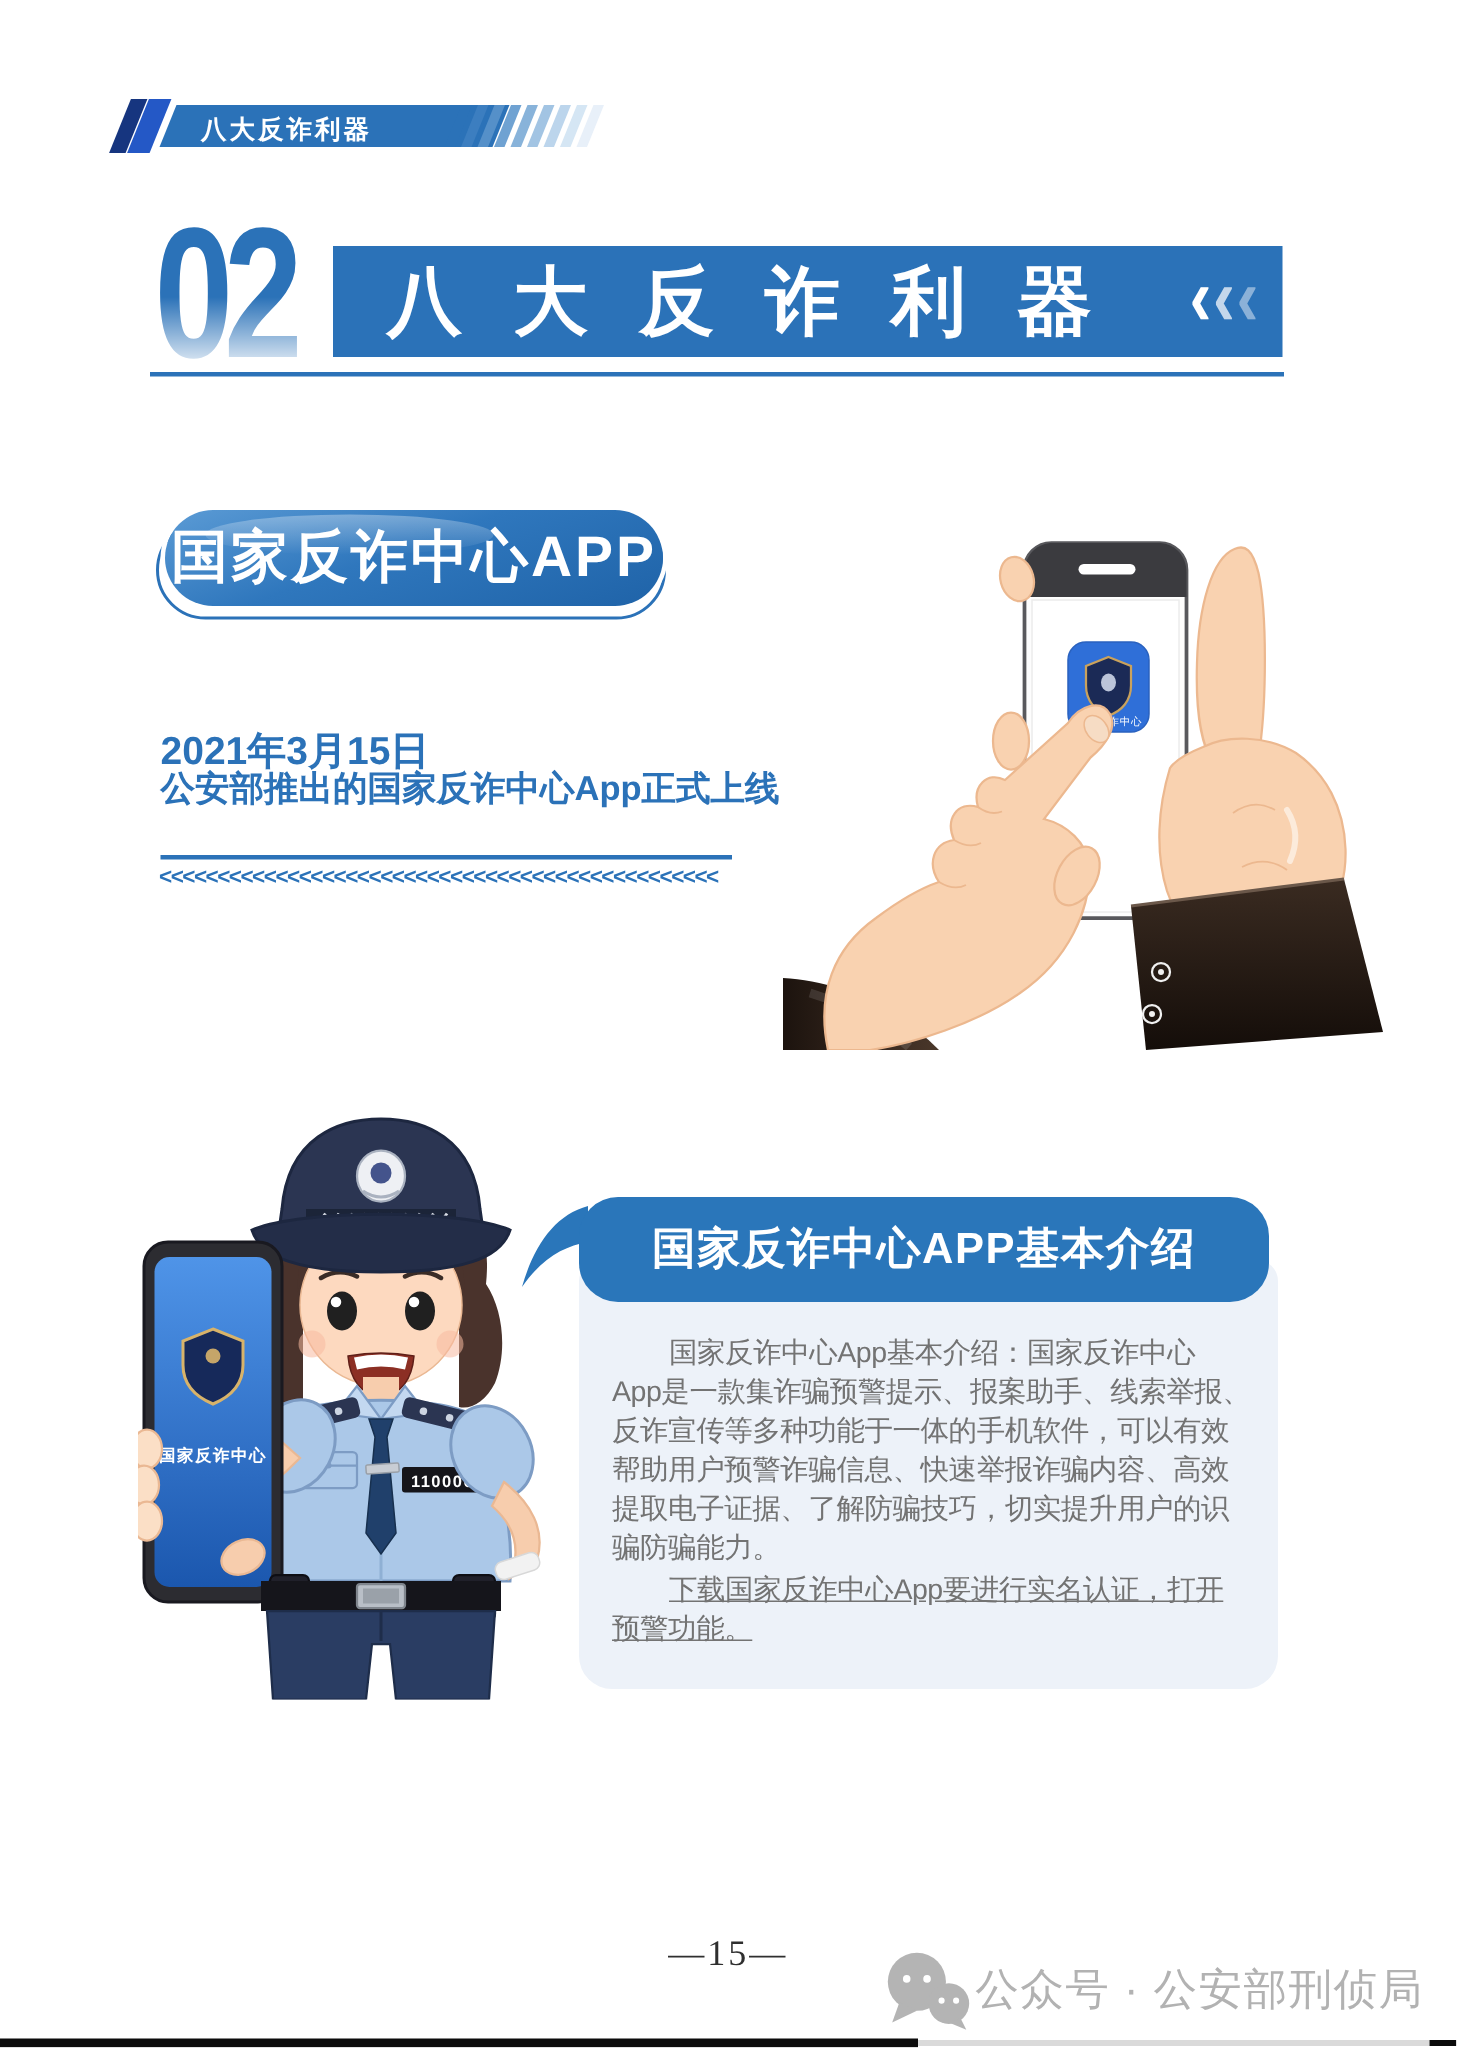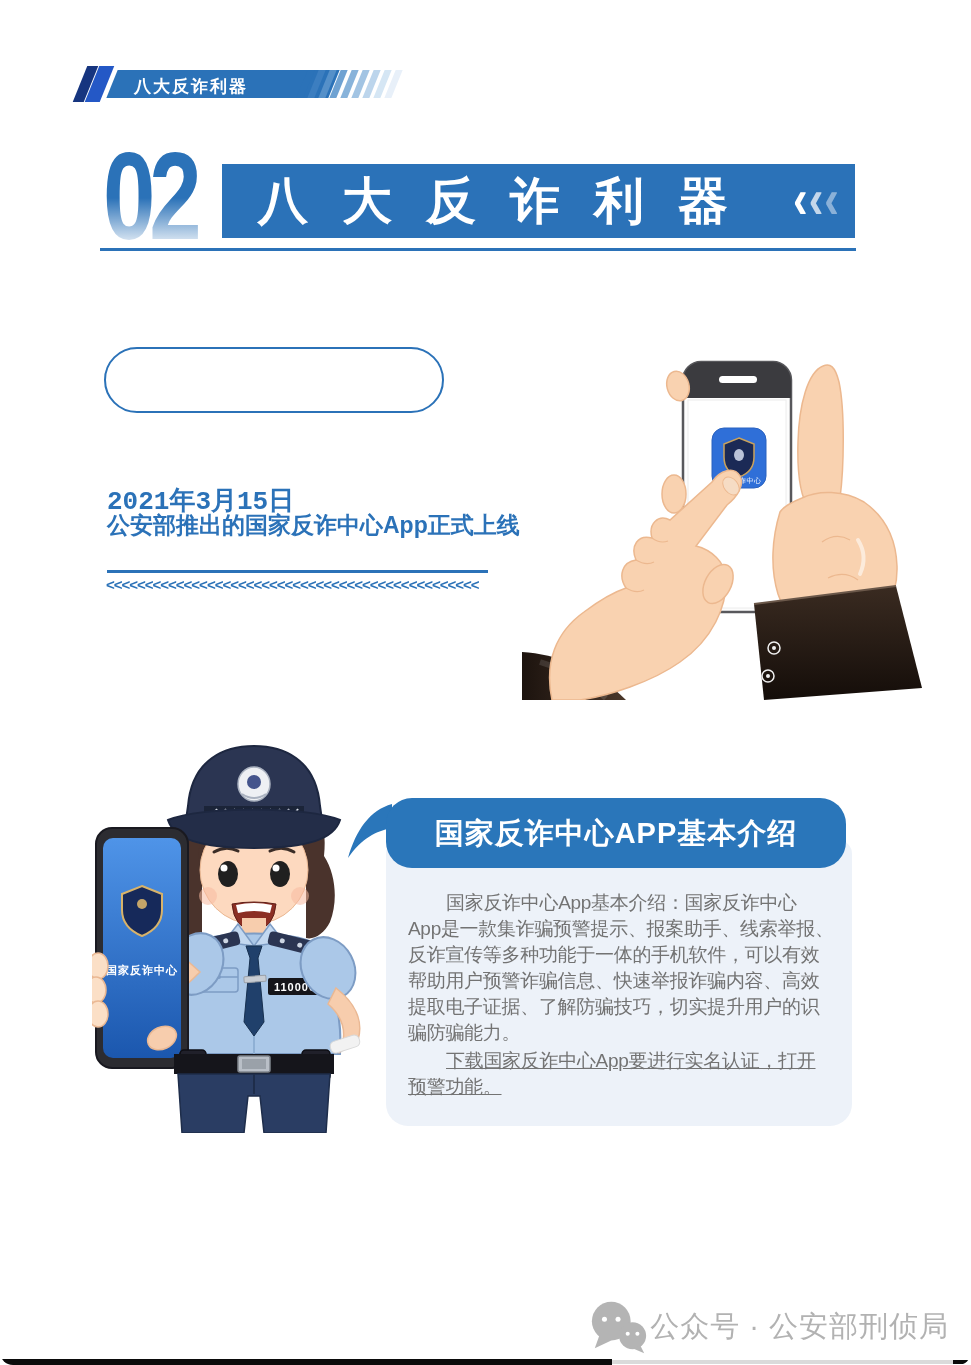--- a/index.html
+++ b/index.html
@@ -1,17 +1,17 @@
 <!DOCTYPE html>
 <html><head>
 <meta charset="utf-8">
 <style>
   html,body{margin:0;padding:0;background:#ffffff;}
   .page{position:relative;width:971px;height:1365px;background:#ffffff;overflow:hidden;
-        font-family:"Liberation Sans","DejaVu Sans",sans-serif;border-radius:13px;}
+        font-family:"Liberation Sans","DejaVu Sans",sans-serif;}
 
   
   .topbar{position:absolute;left:78px;top:68px;height:32px;width:300px;}
   .tb-slash{position:absolute;top:-2px;height:36px;transform:skewX(-22deg);}
   .tb-s1{left:2px;width:11px;background:#16357f;}
   .tb-s2{left:14px;width:15px;background:#2458c6;}
   .tb-main{position:absolute;left:34px;top:2px;width:222px;height:28px;background:#2b72b8;transform:skewX(-22deg);}
   .tb-label{position:absolute;left:56px;top:7px;color:#ffffff;font-size:17px;font-weight:bold;letter-spacing:2px;}
   .tb-right{position:absolute;left:224px;top:2px;height:28px;}
   .tb-right span{position:absolute;top:0;width:7px;height:28px;transform:skewX(-22deg);}
@@ -47,21 +47,21 @@
                 border-radius:36px;background:#ffffff;}
   .pill{position:absolute;left:110px;top:340px;width:332px;height:64px;border-radius:34px;
         background:linear-gradient(160deg,#5b9bd5 0%,#2f77bd 45%,#1f63a8 100%);
         box-shadow:0 0 0 3px #ffffff;}
   .pill-label{position:absolute;width:100%;text-align:center;line-height:64px;color:#ffffff;
               font-size:38px;font-weight:bold;letter-spacing:2px;}
   .pill-shine{position:absolute;left:8%;top:5%;width:58%;height:42%;border-radius:50%;
               background:linear-gradient(180deg,rgba(255,255,255,.32),rgba(255,255,255,0));}
 
   
-  .intro-date{position:absolute;left:107px;top:483px;font-size:26px;font-weight:bold;color:#2b72b8;font-family:Liberation Mono, monospace;}
+  .intro-date{position:absolute;left:107px;top:483px;font-size:26px;font-weight:bold;color:#2b72b8;}
   .intro-sub{position:absolute;left:107px;top:510px;font-size:23px;font-weight:bold;color:#2b72b8;}
   .intro-line{position:absolute;left:107px;top:570px;width:381px;height:3px;background:#2b72b8;}
   .intro-chevrons{position:absolute;left:106px;top:576px;width:386px;font-size:15px;font-weight:bold;
                   color:#2b72b8;letter-spacing:-1px;white-space:nowrap;overflow:hidden;}
 
   
   .hands-ill{position:absolute;left:522px;top:352px;width:420px;height:348px;}
   .officer-ill{position:absolute;left:92px;top:706px;width:310px;height:427px;}
 
   
@@ -114,20 +114,24 @@
   <div class="num-fade"></div>
   <div class="banner">
     <div class="banner-title">八大反诈利器</div>
     <div class="banner-chevrons">
       <span>‹</span><span>‹</span><span>‹</span>
     </div>
   </div>
   <div class="banner-underline"></div>
 
   <div class="pill-outline"></div>
+  <div class="pill">
+    <div class="pill-shine"></div>
+    <div class="pill-label">国家反诈中心APP</div>
+  </div>
 
   <div class="intro-date">2021年3月15日</div>
   <div class="intro-sub">公安部推出的国家反诈中心App正式上线</div>
   <div class="intro-line"></div>
   <div class="intro-chevrons">&lt;&lt;&lt;&lt;&lt;&lt;&lt;&lt;&lt;&lt;&lt;&lt;&lt;&lt;&lt;&lt;&lt;&lt;&lt;&lt;&lt;&lt;&lt;&lt;&lt;&lt;&lt;&lt;&lt;&lt;&lt;&lt;&lt;&lt;&lt;&lt;&lt;&lt;&lt;&lt;&lt;&lt;&lt;&lt;&lt;&lt;&lt;&lt;</div>
 
   <svg class="hands-ill" viewBox="0 0 420 348">
     <defs>
       <linearGradient id="cuffL" x1="0" y1="0" x2="1" y2="0">
         <stop offset="0" stop-color="#1c130e"></stop>
@@ -308,20 +312,21 @@
       <rect x="82" y="348" width="160" height="20" fill="#15151b"></rect>
       <rect x="146" y="350" width="32" height="16" rx="2" fill="#b9bfc7" stroke="#80868e" stroke-width="1.5"></rect>
       <rect x="150" y="353" width="24" height="10" fill="#9aa1a9"></rect>
     </g>
     <g>
       <path d="M86,368 L238,368 L234,427 L172,427 L168,390 L156,390 L152,427 L90,427 Z" fill="#2a3d63" stroke="#1e2d4a" stroke-width="1.5"></path>
       <path d="M162,368 V388" stroke="#1e2d4a" stroke-width="2"></path>
     </g>
   </svg>
 
+  <div class="page-num">—15—</div>
   <div class="watermark">
     <svg width="62" height="56" viewBox="0 0 64 56">
       <circle cx="24" cy="22" r="20" fill="#b4b4b4"></circle>
       <path d="M12,36 L7,50 L24,42 Z" fill="#b4b4b4"></path>
       <circle cx="17" cy="20" r="2.6" fill="#ffffff"></circle>
       <circle cx="31" cy="20" r="2.6" fill="#ffffff"></circle>
       <circle cx="46" cy="37" r="14" fill="#b4b4b4"></circle>
       <path d="M54,47 L58,55 L46,50 Z" fill="#b4b4b4"></path>
       <circle cx="41" cy="35" r="2.1" fill="#ffffff"></circle>
       <circle cx="51" cy="35" r="2.1" fill="#ffffff"></circle>

